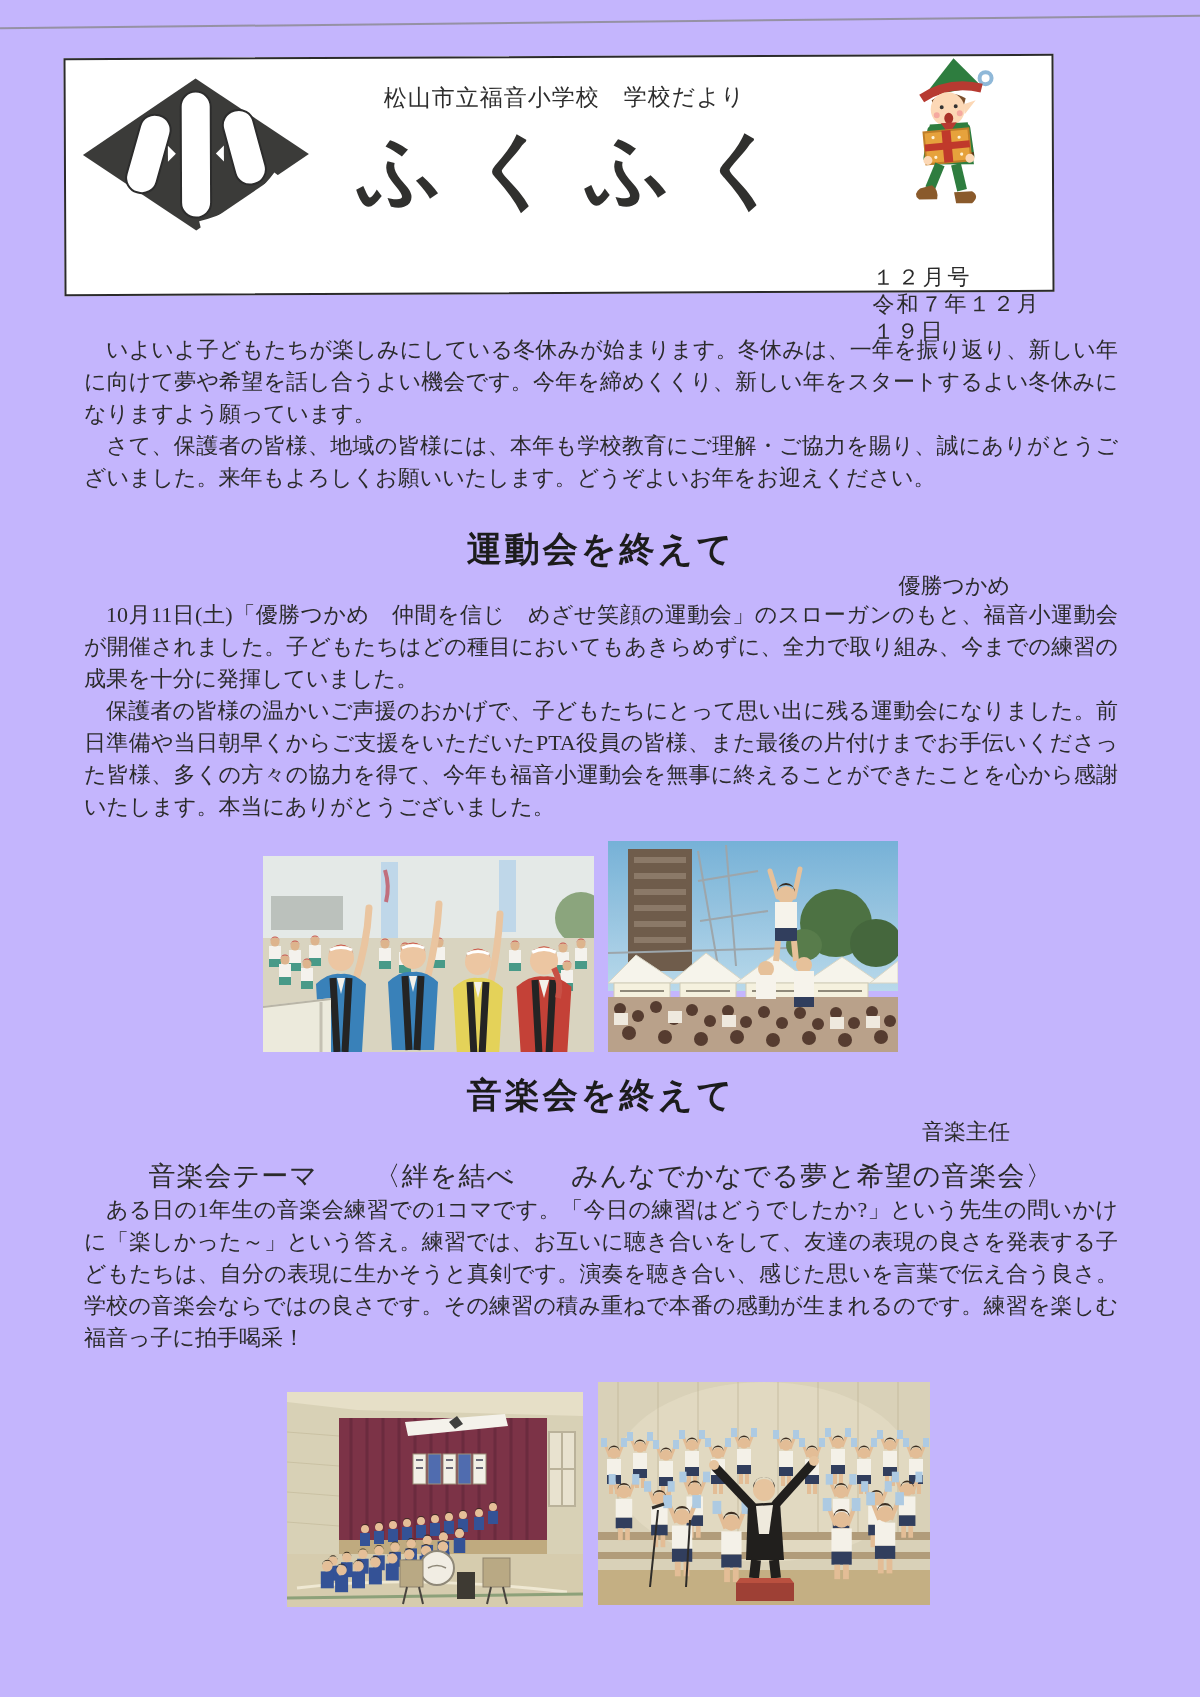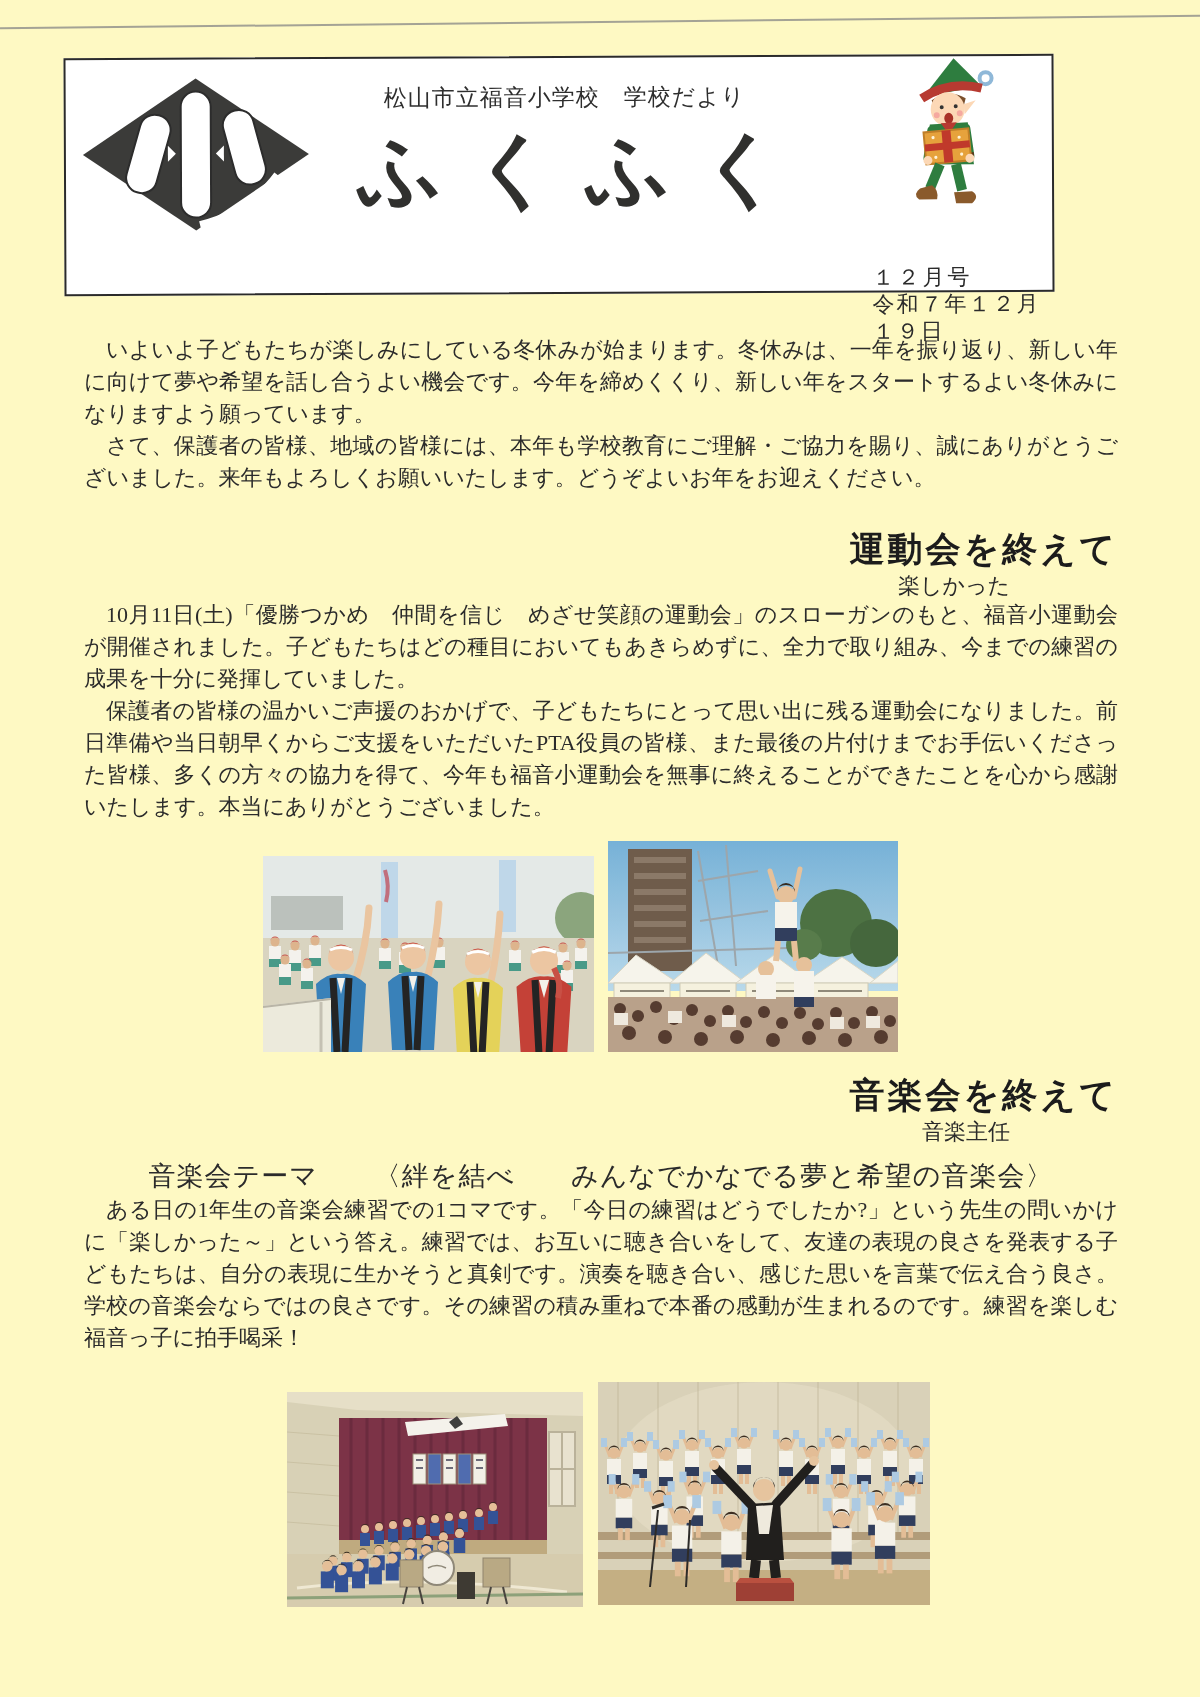--- a/index.html
+++ b/index.html
@@ -1,16 +1,16 @@
 <!DOCTYPE html>
 <html lang="ja"><head>
 <meta charset="utf-8">
 <style>
   html,body{margin:0;padding:0;background:#ffffff;}
-  .page{position:relative;width:1200px;height:1697px;background:#fef9c3;overflow:hidden;
+  .page{position:relative;width:1200px;height:1697px;background:#c4b5fd;overflow:hidden;
         font-family:"Liberation Serif",serif;color:#282828;}
   .scanline{position:absolute;left:-4px;top:21px;width:1210px;height:2px;background:#858585;
             transform:rotate(-0.6deg);opacity:.75;}
   
   .masthead{position:absolute;left:64px;top:56px;width:986px;height:234px;
             border:2px solid #2b2b2b;transform:rotate(-0.25deg);background:#fff;}
   .emblem{position:absolute;left:14px;top:16px;}
   .school-line{position:absolute;left:318px;top:24px;font-family:"Liberation Sans",sans-serif;
                font-size:23px;letter-spacing:1px;color:#2e2e2e;white-space:nowrap;}
   .nl-title{position:absolute;left:292px;top:66px;font-family:"Liberation Sans",sans-serif;
@@ -18,21 +18,21 @@
             white-space:nowrap;}
   .elf{position:absolute;left:824px;top:-4px;}
   .date-block{position:absolute;left:806px;top:176px;font-family:"Liberation Sans",sans-serif;
               color:#2b2b2b;}
   .date-block .issue{font-size:22px;letter-spacing:3px;line-height:26px;margin-top:32px;}
   .date-block .date{font-size:22px;letter-spacing:2px;line-height:27px;}
   
   .body-text{position:absolute;left:84px;width:1034px;font-size:22px;line-height:32px;
              text-align:justify;color:#2b2b2b;}
   .body-text p{margin:0;text-indent:1em;}
-  .sec-heading{position:absolute;left:84px;width:1034px;margin:0;text-align:right;
+  .sec-heading{position:absolute;left:84px;width:1034px;margin:0;text-align:center;
                font-family:"Liberation Sans",sans-serif;font-size:35px;font-weight:900;
                letter-spacing:3px;color:#1c1c1c;}
   .byline{position:absolute;left:84px;width:1034px;box-sizing:border-box;text-align:right;
           padding-right:108px;font-size:22px;color:#2b2b2b;}
   .theme-line{position:absolute;left:84px;width:1034px;text-align:center;font-size:27px;
               color:#2b2b2b;letter-spacing:1px;}
   .photo{position:absolute;display:block;filter:saturate(.92) contrast(.96) brightness(1.02);}
   .intro{top:334px;}
   .h-sports{top:526px;}
   .by-sports{top:571px;}
@@ -113,21 +113,21 @@
       <div class="date">令和７年１２月１９日</div>
     </div>
   </div>
 
   <div class="body-text intro">
     <p>いよいよ子どもたちが楽しみにしている冬休みが始まります。冬休みは、一年を振り返り、新しい年に向けて夢や希望を話し合うよい機会です。今年を締めくくり、新しい年をスタートするよい冬休みになりますよう願っています。</p>
     <p>さて、保護者の皆様、地域の皆様には、本年も学校教育にご理解・ご協力を賜り、誠にありがとうございました。来年もよろしくお願いいたします。どうぞよいお年をお迎えください。</p>
   </div>
 
   <h2 class="sec-heading h-sports">運動会を終えて</h2>
-  <div class="byline by-sports">楽しかった</div>
+  <div class="byline by-sports">優勝つかめ</div>
   <div class="body-text p-sports">
     <p>10月11日(土)「優勝つかめ　仲間を信じ　めざせ笑顔の運動会」のスローガンのもと、福音小運動会が開催されました。子どもたちはどの種目においてもあきらめずに、全力で取り組み、今までの練習の成果を十分に発揮していました。</p>
     <p>保護者の皆様の温かいご声援のおかげで、子どもたちにとって思い出に残る運動会になりました。前日準備や当日朝早くからご支援をいただいたPTA役員の皆様、また最後の片付けまでお手伝いくださった皆様、多くの方々の協力を得て、今年も福音小運動会を無事に終えることができたことを心から感謝いたします。本当にありがとうございました。</p>
   </div>
 
   <svg class="photo ph-s1" role="img" width="331" height="196" viewBox="0 0 331 196" aria-label="色別のはっぴを着た児童たちが手を挙げる開会式の様子">
     <defs>
       <g id="ck">
         <rect x="-6" y="4" width="12" height="13" fill="#f4f2ec"></rect>
         <rect x="-6" y="17" width="12" height="8" fill="#3f9a86"></rect>

